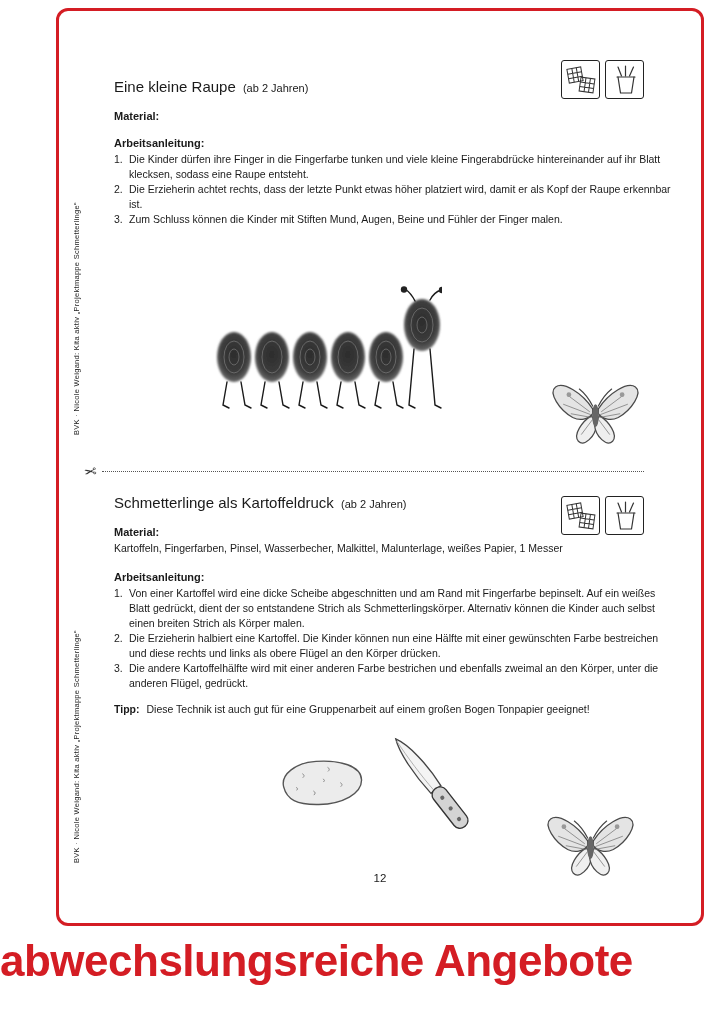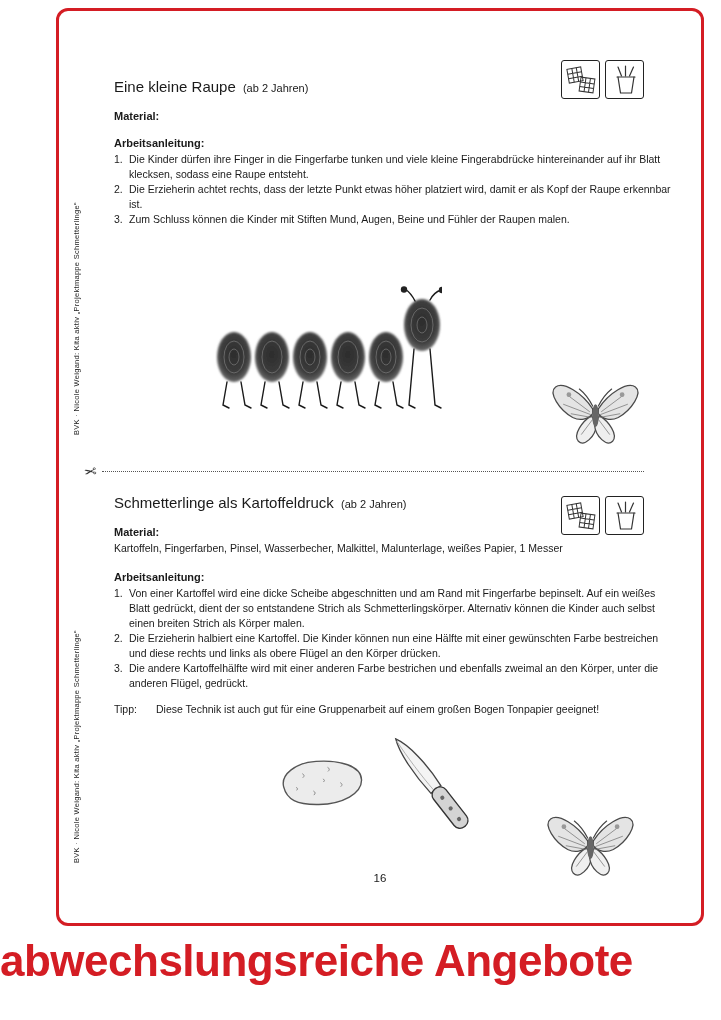--- a/index.html
+++ b/index.html
@@ -29,21 +29,21 @@
 
   .title { font-size:15px; font-weight:normal; }
   .title .age { font-size:11px; margin-left:3px; }
   .label { font-size:11px; font-weight:bold; margin-top:15px; margin-bottom:3px; }
   .label.anleitung { margin-top:15px; }
   .bodytext { font-size:10.5px; line-height:15px; }
   .steps { margin-top:1px; }
   .step { display:flex; font-size:10.5px; line-height:15px; }
   .step .num { width:15px; flex:none; }
   .tip { margin-top:11px; font-size:10.5px; line-height:15px; }
-  .tip-label { font-weight:normal; margin-right:19px; }
+  .tip-label { font-weight:bold; margin-right:7px; }
 
   .icon-row { position:absolute; left:561px; display:flex; gap:5px; }
   .icons-1 { top:60px; }
   .icons-2 { top:496px; }
   .icon-box {
     width:39px; height:39px; border:1.3px solid #222; border-radius:3px;
     background:#fff; display:flex; align-items:center; justify-content:center;
   }
 
   .divider {
@@ -92,21 +92,21 @@
       <div class="step">
         <span class="num">1.</span>
         <span class="txt">Die Kinder dürfen ihre Finger in die Fingerfarbe tunken und viele kleine Fingerabdrücke hintereinander auf ihr Blatt klecksen, sodass eine Raupe entsteht.</span>
       </div>
       <div class="step">
         <span class="num">2.</span>
         <span class="txt">Die Erzieherin achtet rechts, dass der letzte Punkt etwas höher platziert wird, damit er als Kopf der Raupe erkennbar ist.</span>
       </div>
       <div class="step">
         <span class="num">3.</span>
-        <span class="txt">Zum Schluss können die Kinder mit Stiften Mund, Augen, Beine und Fühler der Raupen malen.</span>
+        <span class="txt">Zum Schluss können die Kinder mit Stiften Mund, Augen, Beine und Fühler der Finger malen.</span>
       </div>
     </div>
   </section>
 
   <div class="icon-row icons-1">
     <div class="icon-box">
       <svg width="34" height="34" viewBox="0 0 34 34">
         <g fill="none" stroke="#333" stroke-width="1">
           <g transform="rotate(-10 11 12)">
             <rect x="4" y="5" width="14" height="14"></rect>
@@ -294,17 +294,17 @@
     </g>
     <circle cx="22" cy="30" r="2.5" fill="#999"></circle>
     <circle cx="78" cy="30" r="2.5" fill="#999"></circle>
     <ellipse cx="50" cy="52" rx="3.5" ry="12" fill="#666"></ellipse>
     <g stroke="#444" stroke-width="1.2" fill="none" stroke-linecap="round">
       <path d="M47 42 C43 34 38 28 33 24"></path>
       <path d="M53 42 C57 34 62 28 67 24"></path>
     </g>
   </svg>
 
-  <div class="page-number">16</div>
+  <div class="page-number">12</div>
 
   <div class="caption">abwechslungsreiche Angebote</div>
 
 </div>
 
 </body></html>

